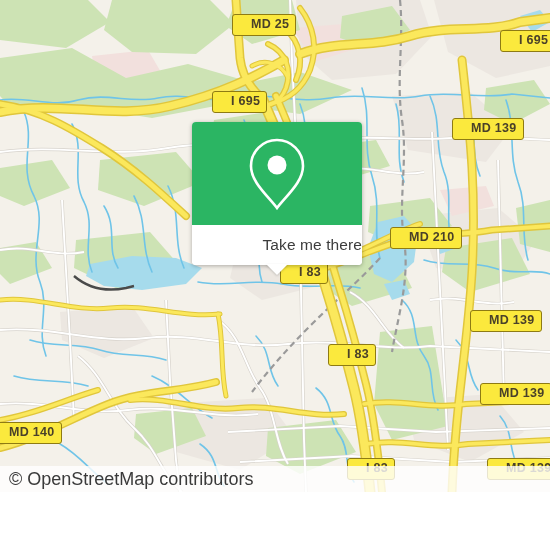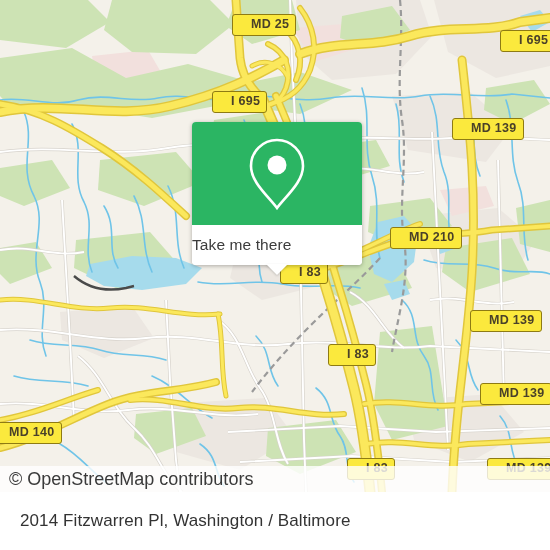--- a/index.html
+++ b/index.html
@@ -73,21 +73,21 @@
     display: flex;
     align-items: center;
     justify-content: center;
   }
   #callout-bottom {
     background: #ffffff;
     height: 40px;
     border-radius: 0 0 4px 4px;
     display: flex;
     align-items: center;
-    justify-content: flex-start;
+    justify-content: flex-end;
     position: relative;
   }
   #callout-label {
     color: #3c3c3c;
     font-size: 15.5px;
     font-family: "Liberation Sans", sans-serif;
     letter-spacing: 0.1px;
   }
   #callout-tail {
     position: absolute;
@@ -388,16 +388,15 @@
         <div id="callout-tail"></div>
       </div>
     </div>
 
     <div id="attribution">
       <span>© OpenStreetMap contributors</span>
     </div>
   </div>
 
   <div id="footer">
-    <div id="footer-address">2014 Fitzwarren Pl, Washington / Baltimore</div>
   </div>
 
 </div>
 
 </body></html>

